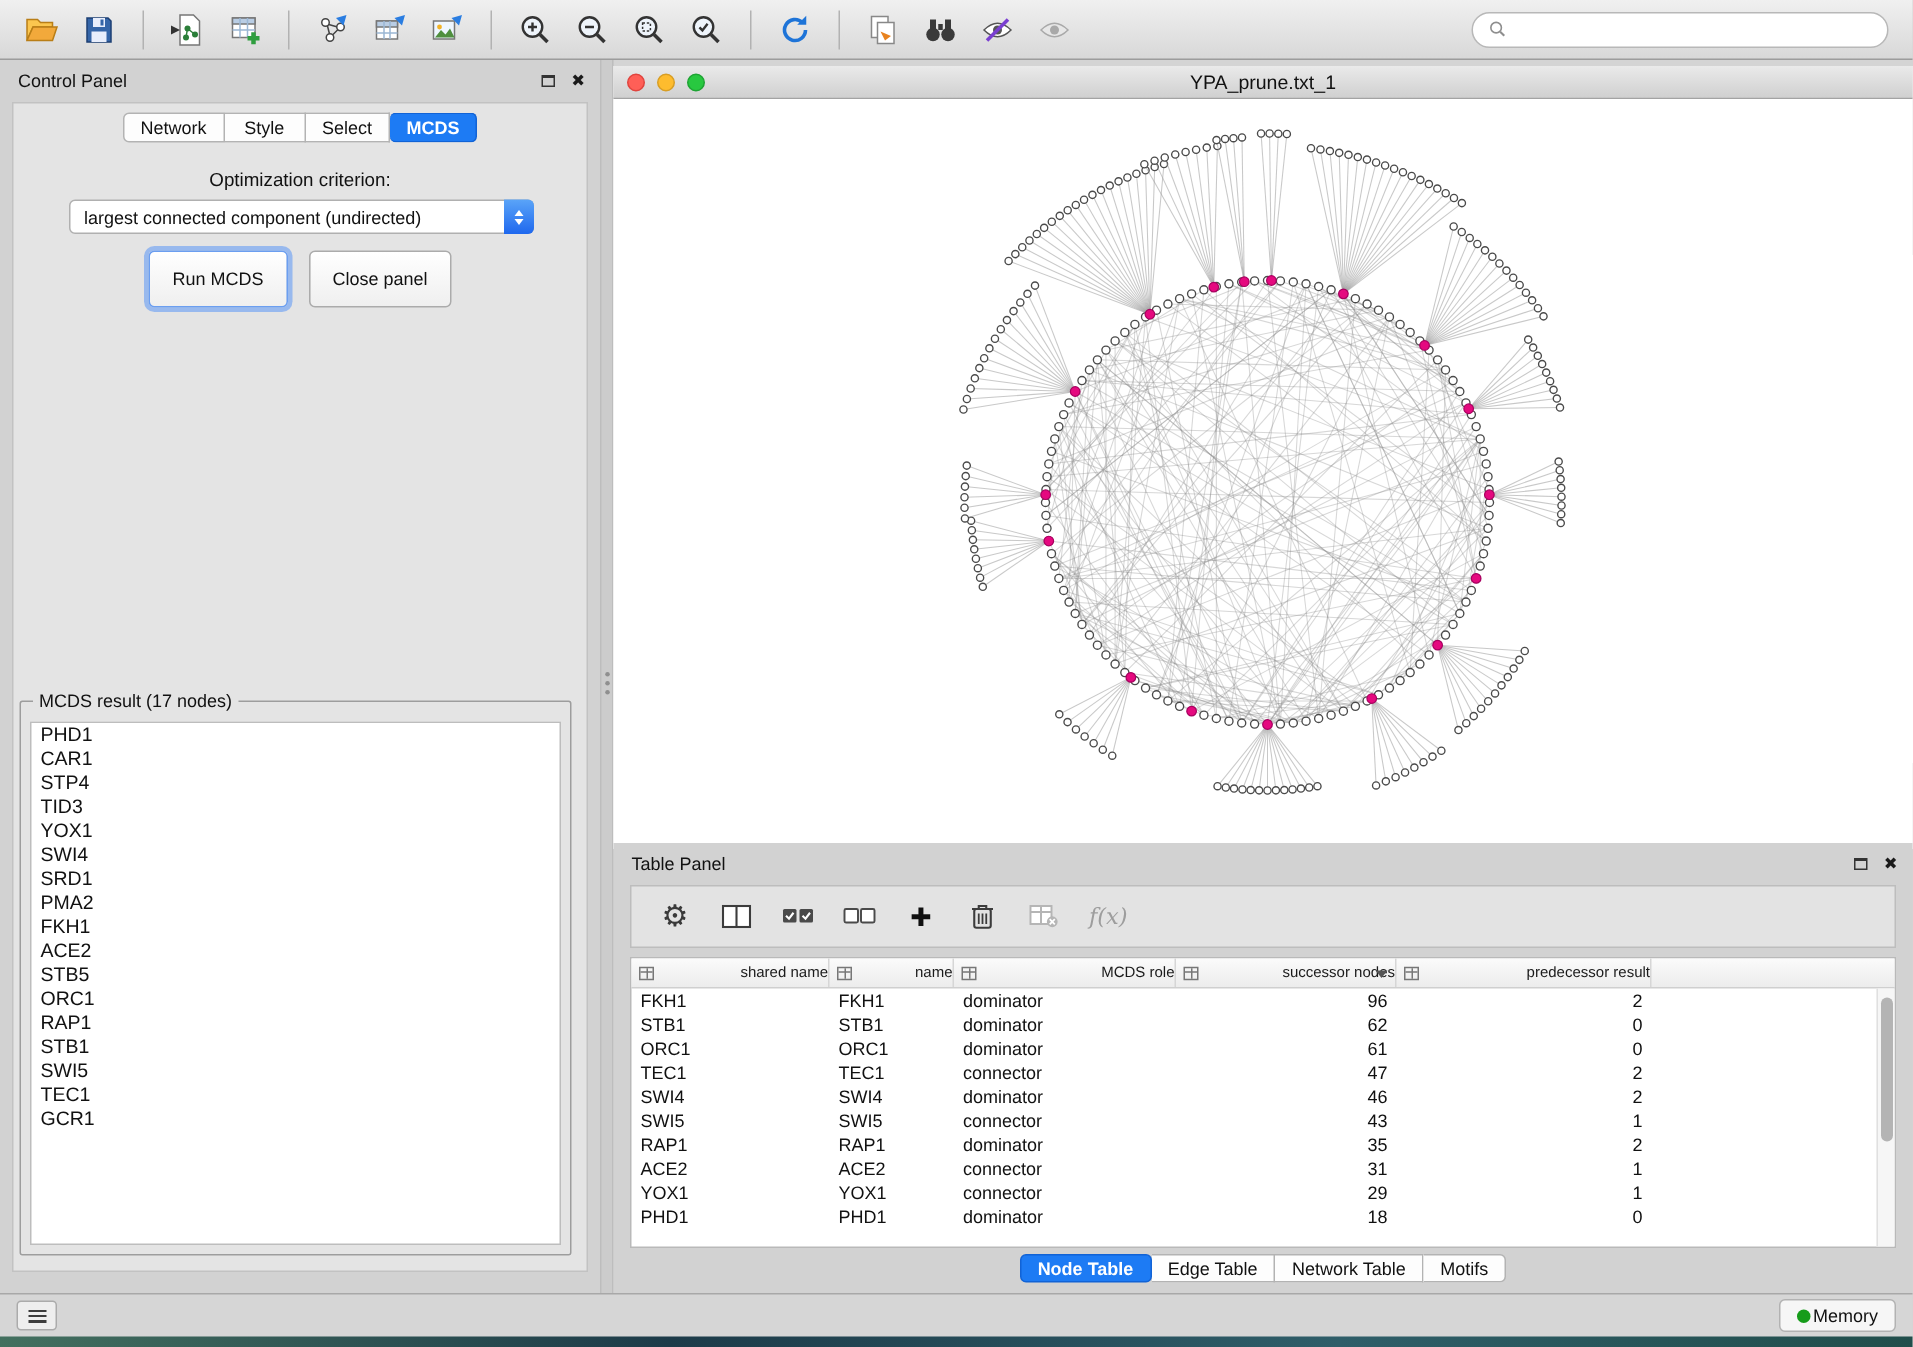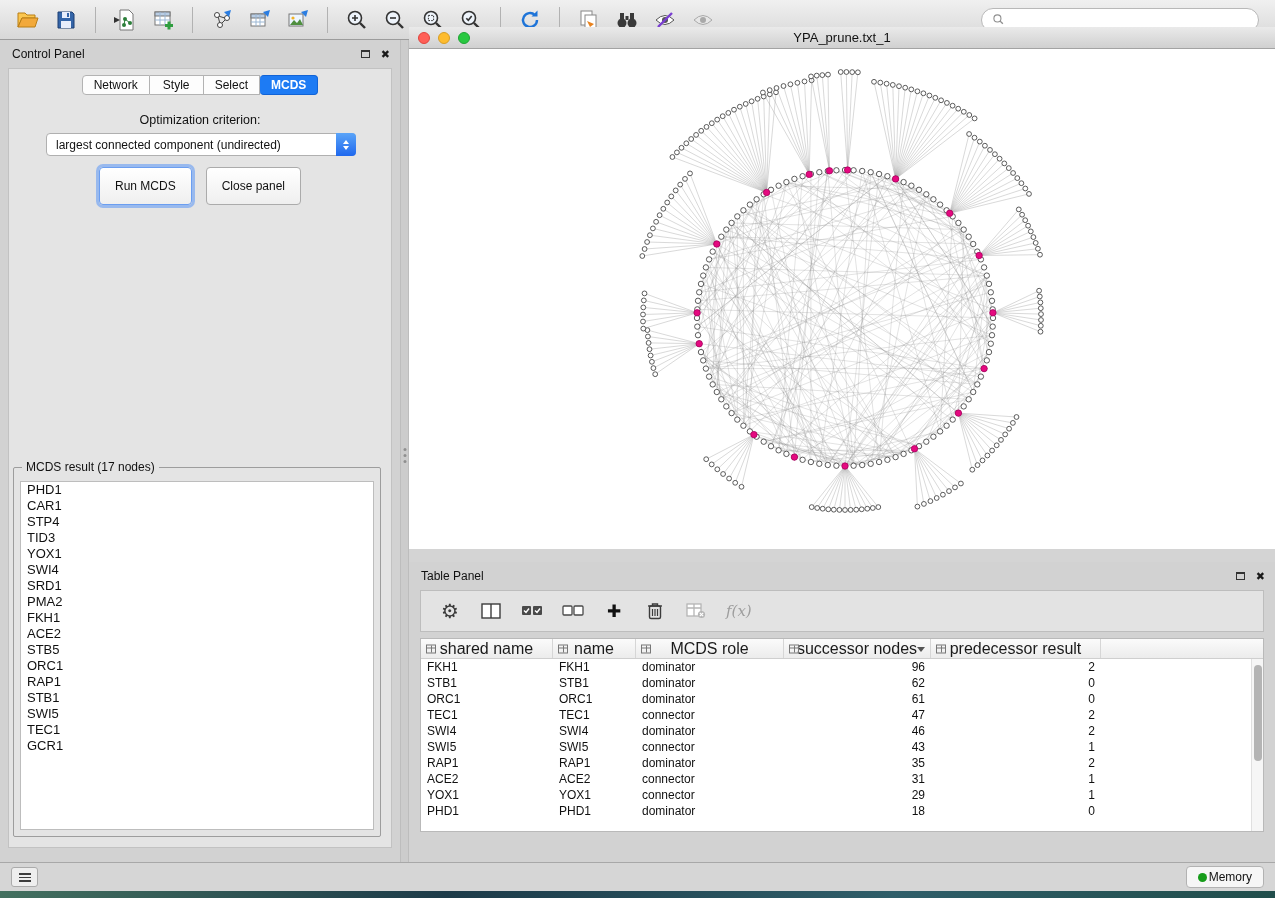--- a/index.html
+++ b/index.html
@@ -43,21 +43,21 @@
   .group-label{position:absolute;top:-8px;left:8px;background:#e4e4e4;padding:0 4px;font-size:12px}
   .result-list{position:absolute;left:6px;right:6px;top:13px;bottom:6px;background:#fff;border:1px solid #bdbdbd;font-size:13px;overflow:hidden}
   .result-item{height:16px;line-height:16px;padding-left:6px}
 
   
   .v-divider{position:absolute;left:400px;top:40px;width:9px;height:822px;background:#cccccc;border-left:1px solid #bdbdbd;border-right:1px solid #bdbdbd}
   .grip{position:absolute;left:50%;top:408px;transform:translateX(-50%);display:flex;flex-direction:column;gap:3px}
   .grip i{width:3px;height:3px;background:#8f8f8f;border-radius:50%}
 
   
-  .network-window{position:absolute;left:409px;top:27px;width:866px;height:522px;background:#fff}
+  .network-window{position:absolute;left:409px;top:44px;width:866px;height:522px;background:#fff}
   .net-titlebar{position:absolute;left:0;top:0;right:0;height:22px;background:linear-gradient(#eaeaea,#d0d0d0);border-bottom:1px solid #a3a3a3}
   .traffic{position:absolute;left:9px;top:5px;display:flex;gap:8px}
   .light{width:12px;height:12px;border-radius:50%}
   .light.red{background:#ff5f57;border:1px solid #e0443e}
   .light.yellow{background:#febc2e;border:1px solid #d89e24}
   .light.green{background:#28c840;border:1px solid #1ea433}
   .net-title{position:absolute;left:0;right:0;top:3px;text-align:center;font-size:13px;color:#111}
   .net-canvas{position:absolute;left:0;top:22px;right:0;bottom:0;background:#fff}
   svg.network{width:866px;height:500px;display:block}
   .edge{stroke:#8a8a8a;stroke-opacity:.34;stroke-width:.7}
@@ -68,21 +68,21 @@
 
   
   .table-panel{position:absolute;left:409px;top:562px;width:866px;height:300px;background:#d2d2d2}
   .tp-toolbar{position:absolute;left:11px;right:11px;top:28px;height:42px;background:#e3e3e3;border:1px solid #bdbdbd;display:flex;align-items:center;padding-left:18px;gap:19px}
   .tpi{display:flex;align-items:center;justify-content:center;min-width:22px;height:26px}
   .gear-glyph{font-size:20px;color:#3a3a3a;line-height:1}
   .plus-glyph{font-size:17px;font-weight:bold;color:#101010;line-height:1}
   .fx-glyph{font-family:"DejaVu Serif","Liberation Serif",serif;font-style:italic;font-size:15px;color:#9d9d9d}
   .tp-table{position:absolute;left:11px;right:11px;top:76px;height:194px;background:#fff;border:1px solid #b9b9b9}
   .thead{display:flex;height:20px;background:linear-gradient(#fbfbfb,#ececec);border-bottom:1px solid #cfcfcf}
-  .th{position:relative;display:flex;align-items:center;justify-content:center;font-size:16px;border-right:1px solid #d6d6d6;color:#1a1a1a}
+  .th{position:relative;display:flex;align-items:center;justify-content:flex-end;font-size:10px;border-right:1px solid #d6d6d6;color:#1a1a1a}
   .th.filler{flex:1;border-right:none}
   .c0{width:132px}.c1{width:83px}.c2{width:148px}.c3{width:147px}.c4{width:170px}
   .hdr-grid{position:absolute;left:5px;top:50%;transform:translateY(-50%);width:10px;height:9px;border:1px solid #777;
     background:linear-gradient(#777,#777) left 0 top 2px / 100% 1px no-repeat,
                linear-gradient(#777,#777) left 4px top 0 / 1px 100% no-repeat}
   .sort-chevron{position:absolute;right:5px;top:50%;transform:translateY(-40%);width:0;height:0;border-left:4px solid transparent;border-right:4px solid transparent;border-top:5px solid #555}
   .tbody{position:absolute;top:20px;left:0;right:12px;bottom:0;overflow:hidden}
   .tr{display:flex;height:16px;line-height:16px}
   .td{padding:0 6px;font-size:12px;white-space:nowrap;overflow:hidden}
   .td.num{text-align:right}
@@ -1112,20 +1112,26 @@
           <div class="td c1">PHD1</div>
           <div class="td c2">dominator</div>
           <div class="td c3 num">18</div>
           <div class="td c4 num">0</div>
         </div>
       </div>
     <div class="vscroll">
       <div class="vthumb"></div>
     </div>
   </div>
+  <div class="tp-tabs seg-group">
+      <div class="seg sel">Node Table</div>
+      <div class="seg">Edge Table</div>
+      <div class="seg">Network Table</div>
+      <div class="seg">Motifs</div>
+    </div>
 </div>
 
 <div class="status-bar">
   <div class="hamburger-btn">
     <span class="hamburger-lines"></span>
   </div>
   <div class="memory-btn">
     <span class="memory-dot"></span>
     <span>Memory</span>
   </div>

